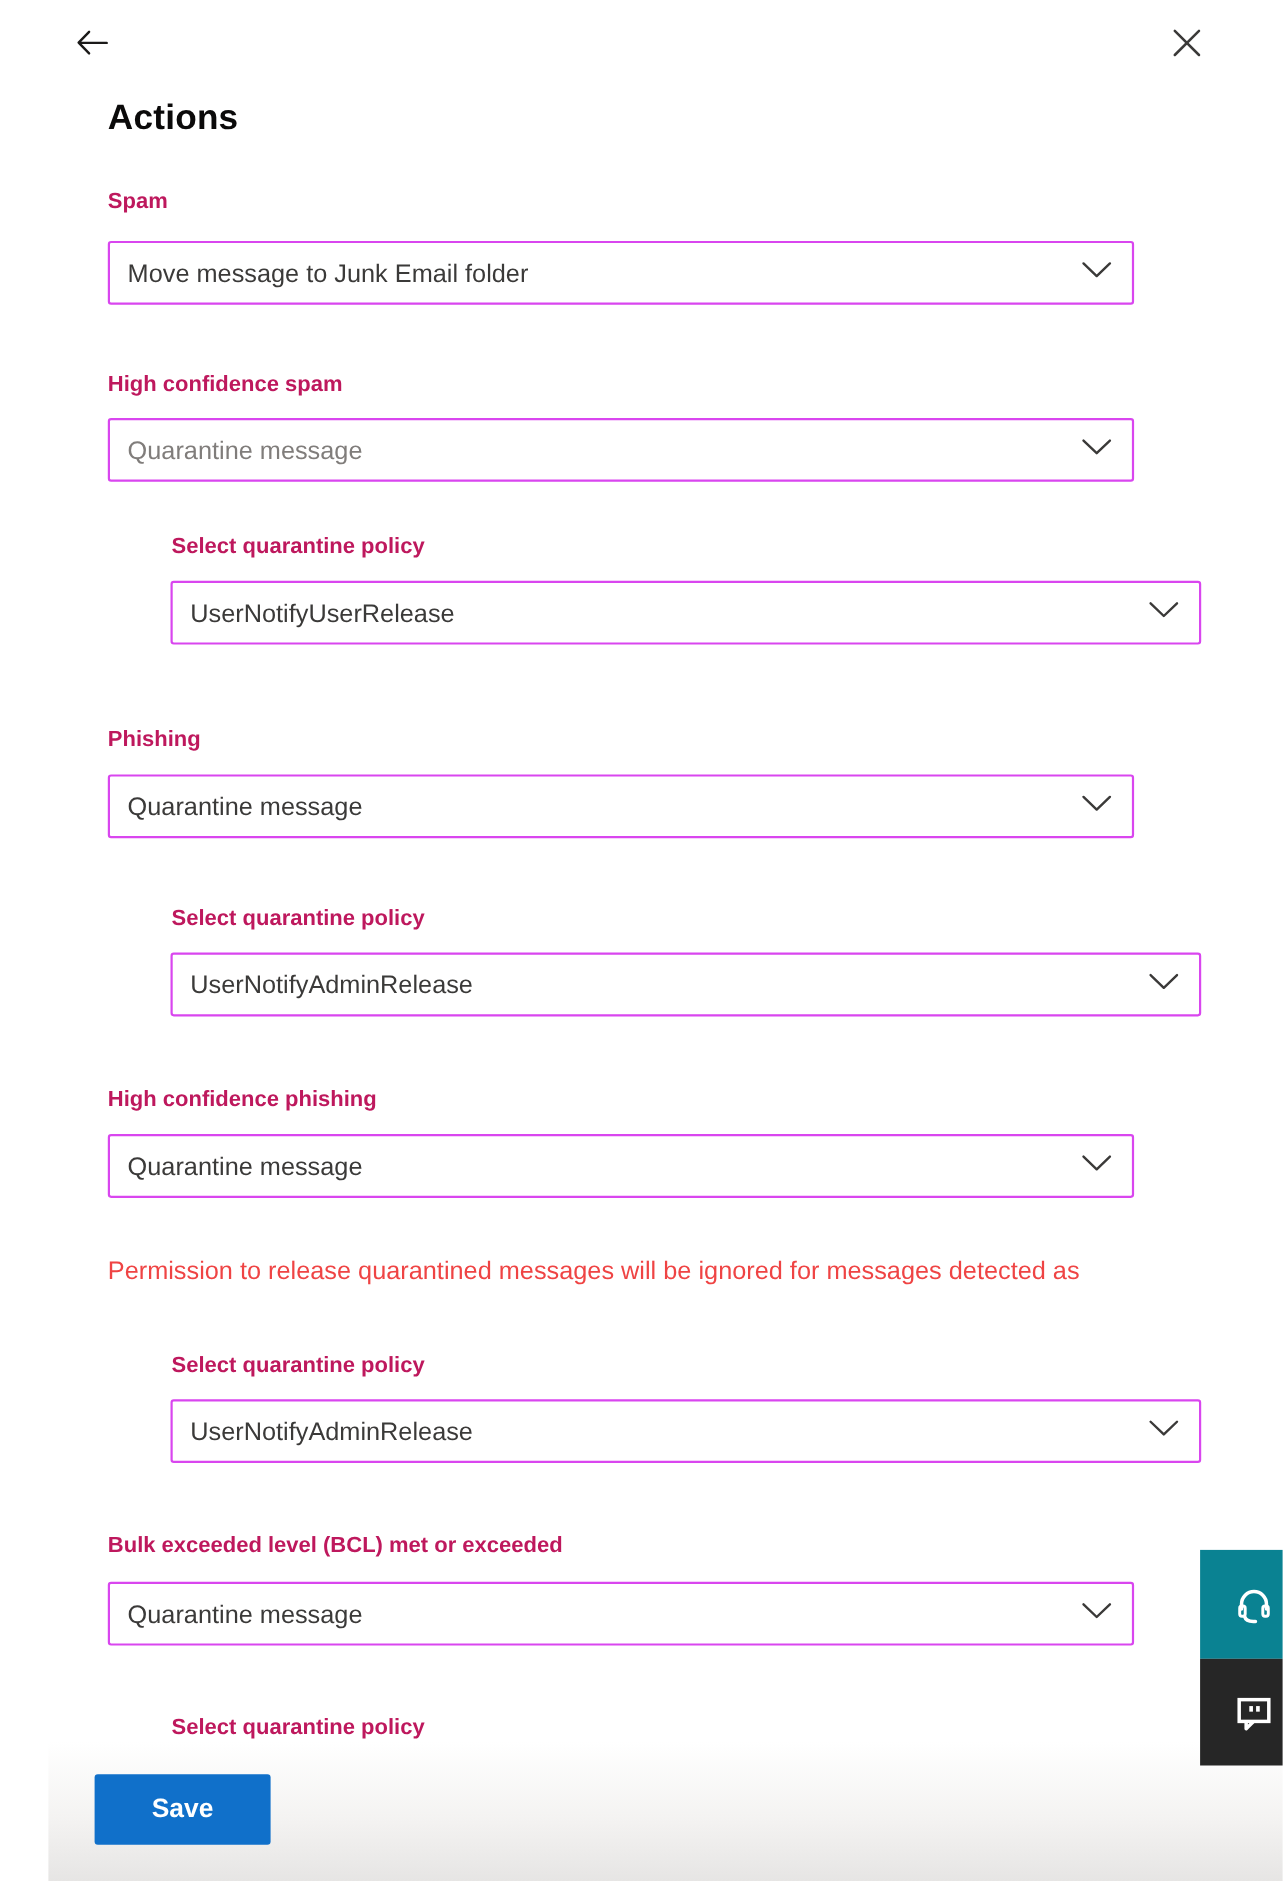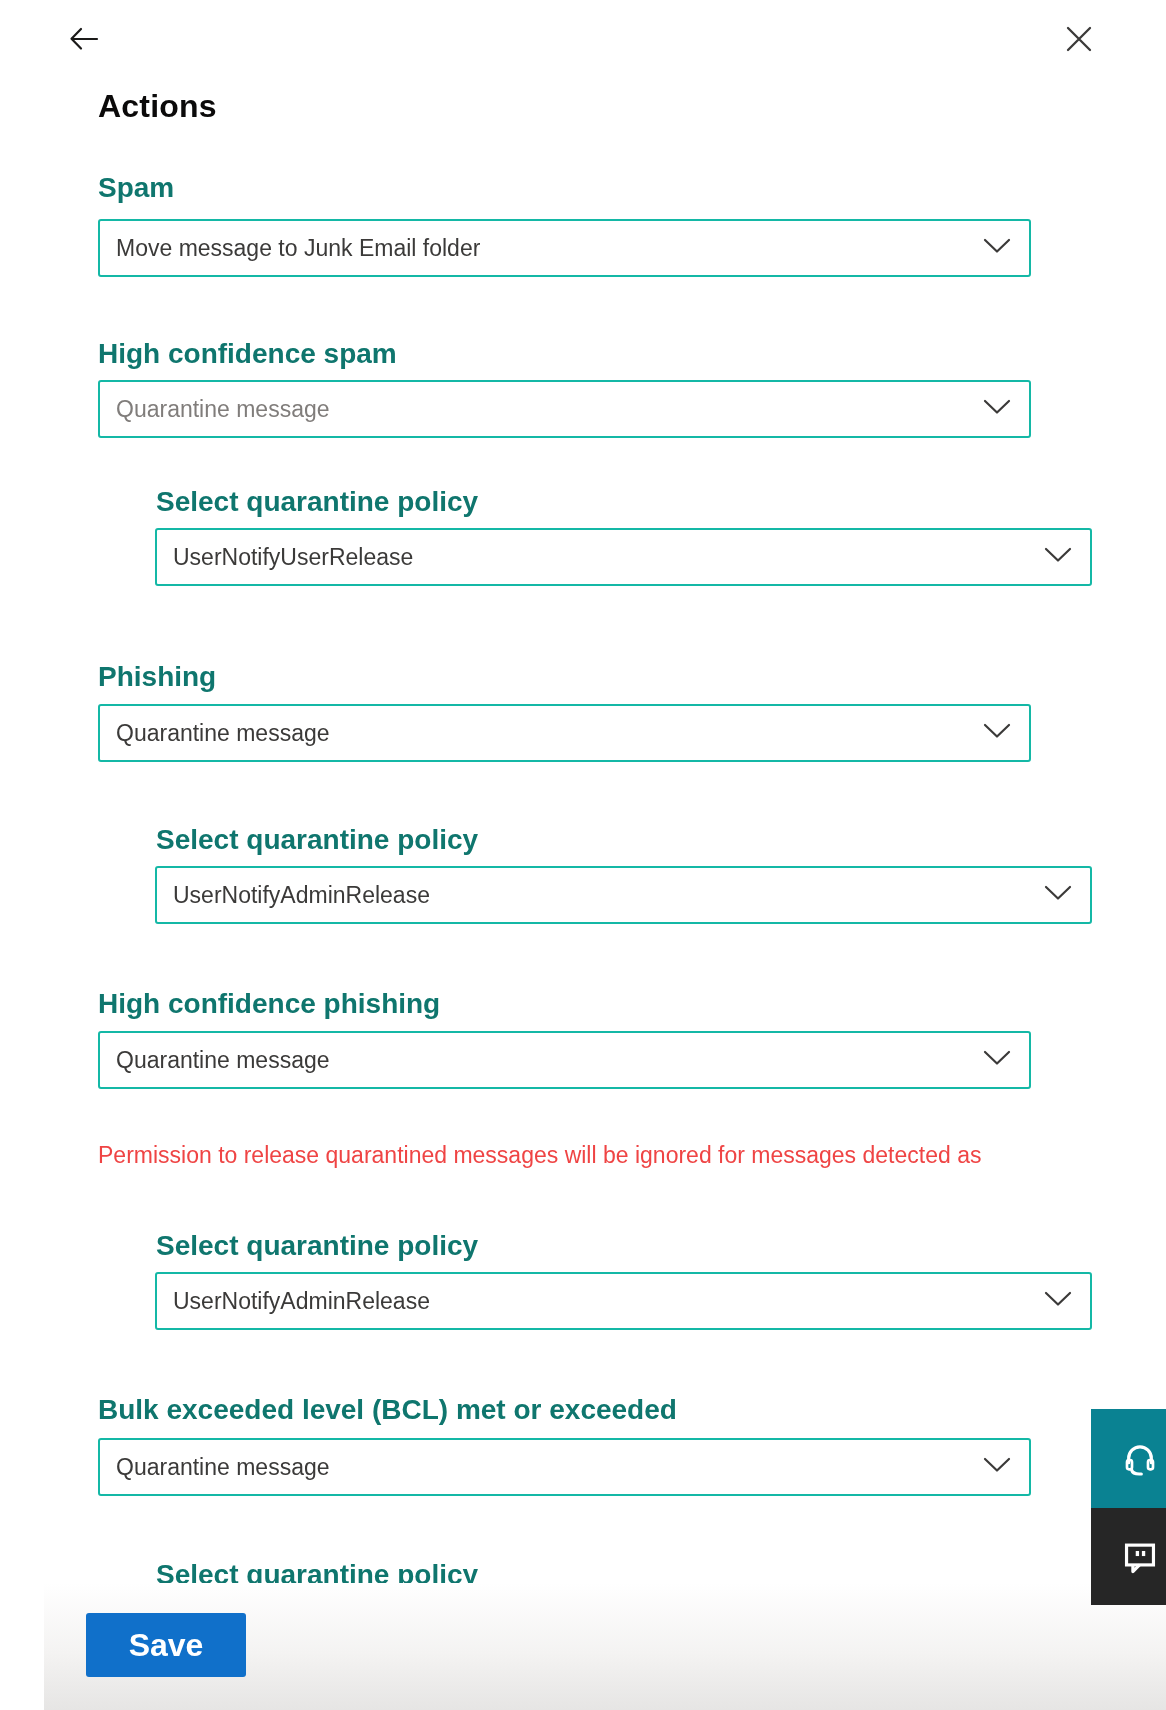--- a/index.html
+++ b/index.html
@@ -13,25 +13,25 @@
   button{font-family:inherit;background:none;border:none;padding:0;cursor:pointer;}
 
   
   .back-btn{left:22px;top:22px;width:36px;height:34px;display:flex;align-items:center;justify-content:center;}
   .close-btn{left:1016px;top:20px;width:38px;height:38px;display:flex;align-items:center;justify-content:center;}
 
   
   .title{left:54px;top:88px;font-size:32px;font-weight:700;color:#0b0a0a;letter-spacing:0.2px;}
 
   
-  .lbl{font-size:28px;font-weight:600;color:#0f766e;white-space:nowrap;}
+  .lbl{font-size:20px;font-weight:600;color:#be185d;white-space:nowrap;}
 
   
   .dd{
-    height:58px;background:#ffffff;border:2px solid #14b8a6;border-radius:3px;
+    height:58px;background:#ffffff;border:2px solid #d946ef;border-radius:3px;
     display:flex;align-items:center;box-sizing:border-box;cursor:pointer;
   }
   .dd.main{left:54px;width:933px;}
   .dd.indent{left:111px;width:937px;}
   .dd-value{
     margin-left:16px;font-size:23px;color:#3b3a39;white-space:nowrap;overflow:hidden;
   }
   .dd-value.muted{color:#807d7b;}
   .chev{position:absolute;right:18px;top:50%;transform:translateY(-50%);}
 
@@ -45,21 +45,21 @@
   .clipped-label{z-index:1;}
 
   
   .footer{
     left:0;top:1583px;width:1166px;height:127px;z-index:5;
     background:linear-gradient(180deg,#ffffff 0%,#f4f3f2 55%,#e6e5e4 100%);
   }
   .save-btn{
     position:absolute;left:42px;top:30px;width:160px;height:64px;
     background:#1070ca;border-radius:3px;color:#ffffff;
-    font-size:32px;font-weight:600;
+    font-size:24px;font-weight:600;
   }
   .cancel-btn{
     position:absolute;left:227px;top:30px;width:166px;height:64px;
     background:#eeedec;border:2px solid #8f8d8b;border-radius:3px;box-sizing:border-box;
     color:#252423;font-size:24px;font-weight:600;
   }
 
   
   .support-btn{
     left:1047px;top:1409px;width:97px;height:99px;z-index:6;

